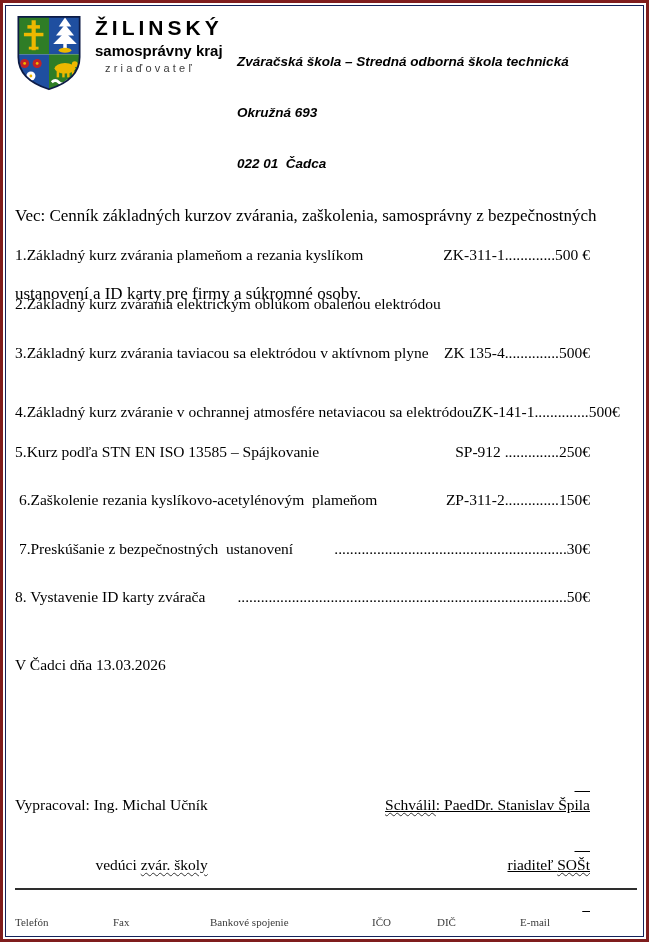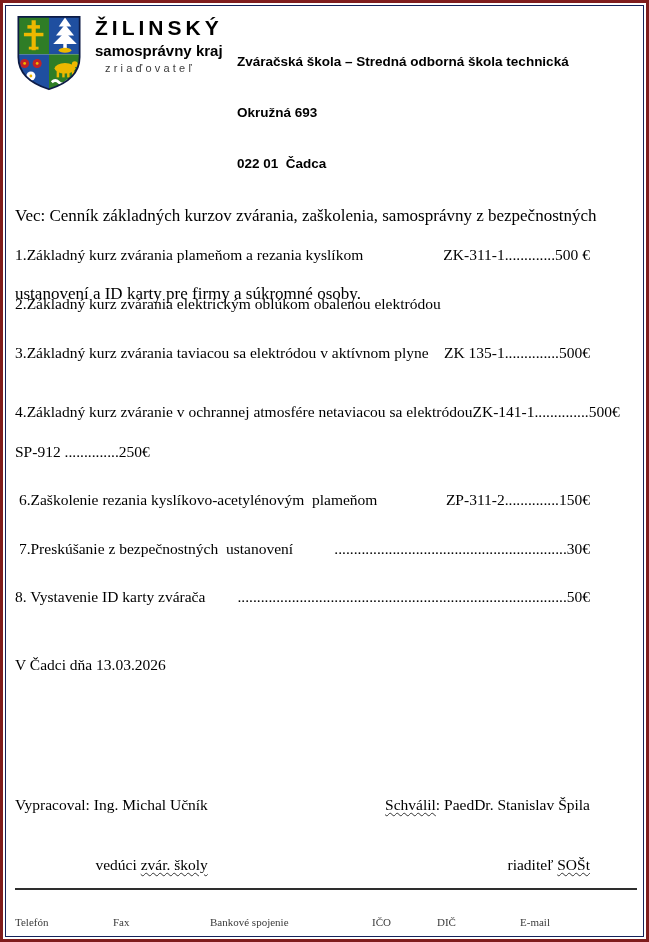--- a/index.html
+++ b/index.html
@@ -10,38 +10,38 @@
   }
   .inner-line { position:absolute; inset:2px; border:1px solid #13235b; pointer-events:none; }
 
   
   .crest { position:absolute; left:11px; top:11px; }
   .zsk-text { position:absolute; left:92px; top:13px; font-family:"Liberation Sans", sans-serif; }
   .zsk-name { font-size:21px; font-weight:bold; letter-spacing:4px; white-space:pre; }
   .zsk-sub  { font-size:15px; font-weight:bold; margin-top:2px; white-space:pre; }
   .zsk-role { font-size:11px; letter-spacing:3.2px; color:#3d3d3d; margin-top:3px; padding-left:10px; white-space:pre; }
   .school-head { position:absolute; left:234px; top:16px; font-family:"Liberation Sans", sans-serif;
-    font-weight:bold; font-size:13.5px; line-height:17px; white-space:pre; }
+    font-weight:bold; font-size:13.5px; line-height:17px; white-space:pre;font-style:italic; }
 
   
   .subject { position:absolute; left:12px; top:148px; font-size:17px; line-height:26px; white-space:pre; }
 
   
   .item { position:absolute; left:12px; width:575px; display:flex; justify-content:space-between;
     font-size:15.5px; white-space:pre; }
   .item .tail { text-align:left; }
   .i1{top:243px}.i2{top:292px}.i3{top:341px}.i4{top:400px}
   .i5{top:440px}.i6{top:488px}.i7{top:537px}.i8{top:585px}
 
   .date-line { position:absolute; left:12px; top:653px; font-size:15.5px; white-space:pre; }
 
   
   .sig { position:absolute; top:752px; font-size:15.5px; line-height:20px; text-align:right; white-space:pre; }
   .sig-left { left:12px; }
-  .sig-right { right:56px; }
+  .sig-right { right:56px;text-decoration:underline; }
   .misspell { text-decoration:underline; text-decoration-style:wavy; text-decoration-color:#333;
     text-decoration-thickness:1px; text-underline-offset:2px; }
 
   
   .footer-divider { position:absolute; left:12px; right:9px; top:885px; border-top:2px solid #2e2e2e; }
   .fcol { position:absolute; top:888px; font-size:11px; line-height:12.5px; color:#3a3a3a; white-space:pre; }
   .fc-phone{left:12px}.fc-fax{left:110px}.fc-bank{left:207px}
   .fc-ico{left:369px}.fc-dic{left:434px}.fc-email{left:517px}
 </style>
 </head>
@@ -118,27 +118,28 @@
 
   <div class="item i1">
     <span class="desc">1.Základný kurz zvárania plameňom a rezania kyslíkom</span>
     <span class="tail">ZK-311-1.............500 €</span>
   </div>
   <div class="item i2">
     <span class="desc">2.Základný kurz zvárania elektrickým oblúkom obalenou elektródou</span>
   </div>
   <div class="item i3">
     <span class="desc">3.Základný kurz zvárania taviacou sa elektródou v aktívnom plyne</span>
-    <span class="tail">ZK 135-1..............500€</span>
+    <span class="tail">ZK 135-4..............500€</span>
   </div>
   <div class="item i4">
     <span class="desc">4.Základný kurz zváranie v ochrannej atmosfére netaviacou sa elektródou</span>
     <span class="tail">ZK-141-1..............500€</span>
   </div>
   <div class="item i5">
+    <span class="desc">5.Kurz podľa STN EN ISO 13585 – Spájkovanie</span>
     <span class="tail">SP-912 ..............250€</span>
   </div>
   <div class="item i6">
     <span class="desc"> 6.Zaškolenie rezania kyslíkovo-acetylénovým  plameňom</span>
     <span class="tail">ZP-311-2..............150€</span>
   </div>
   <div class="item i7">
     <span class="desc"> 7.Preskúšanie z bezpečnostných  ustanovení</span>
     <span class="tail">............................................................30€</span>
   </div>

